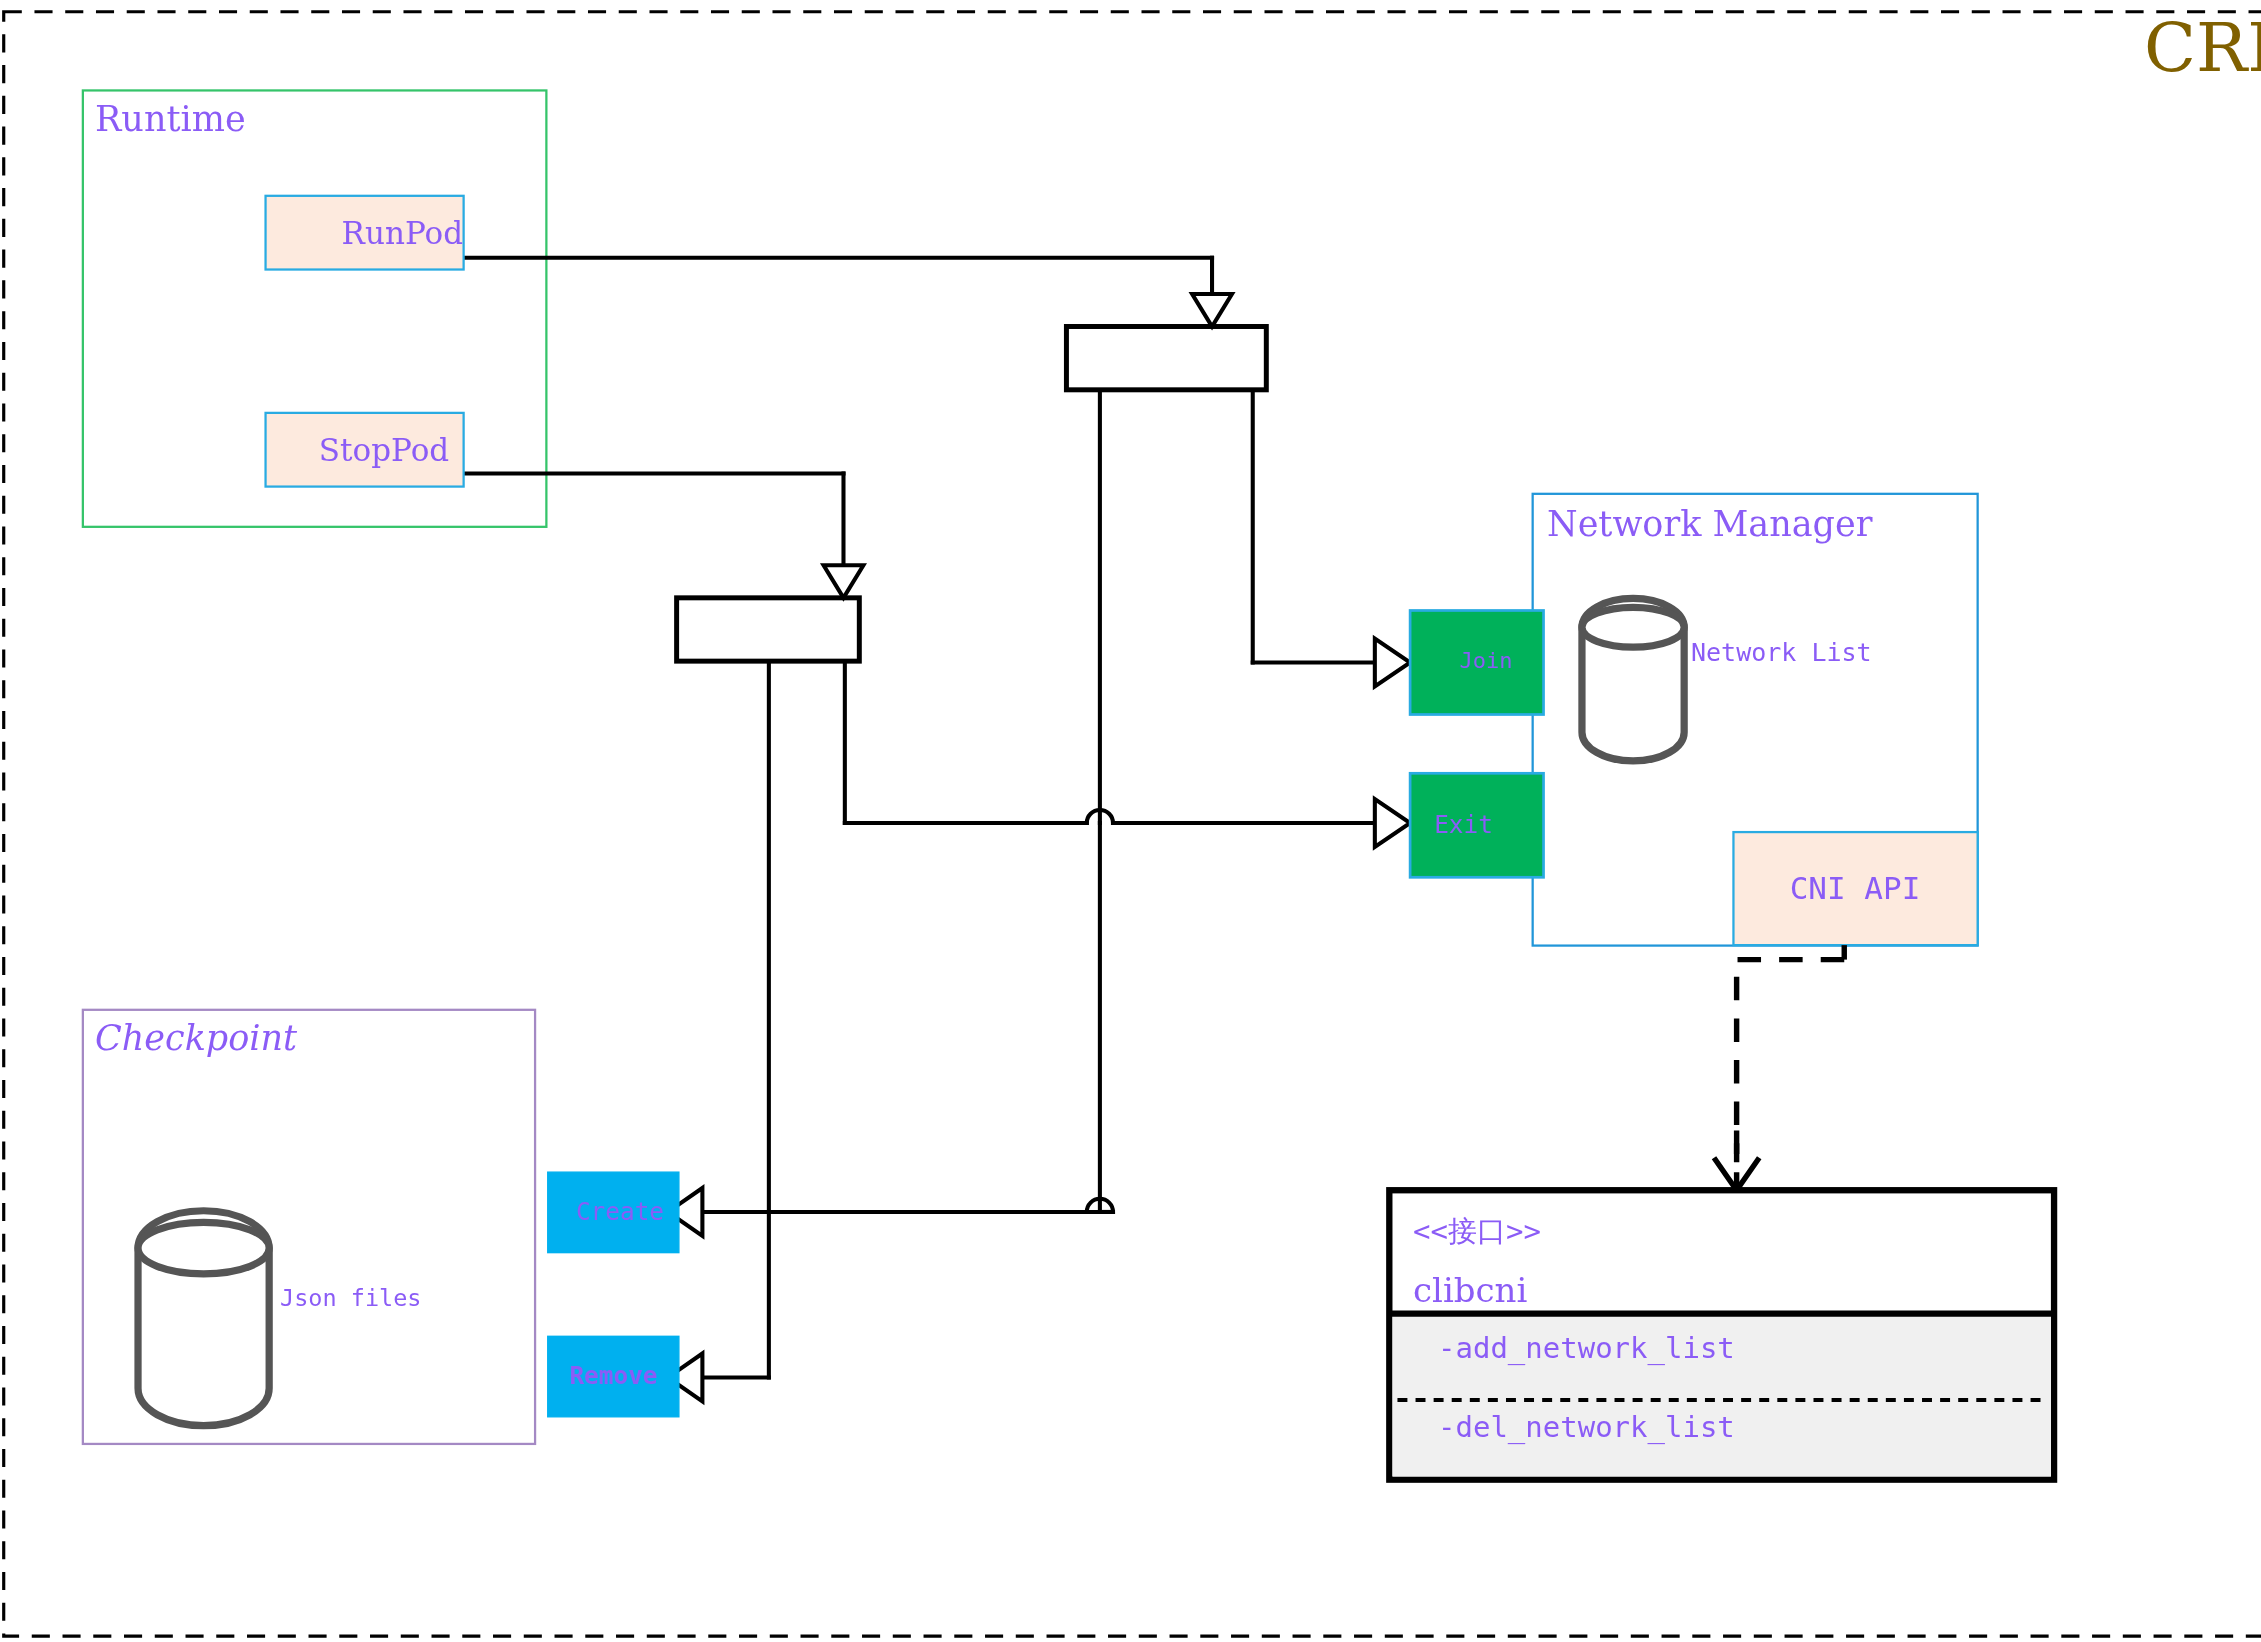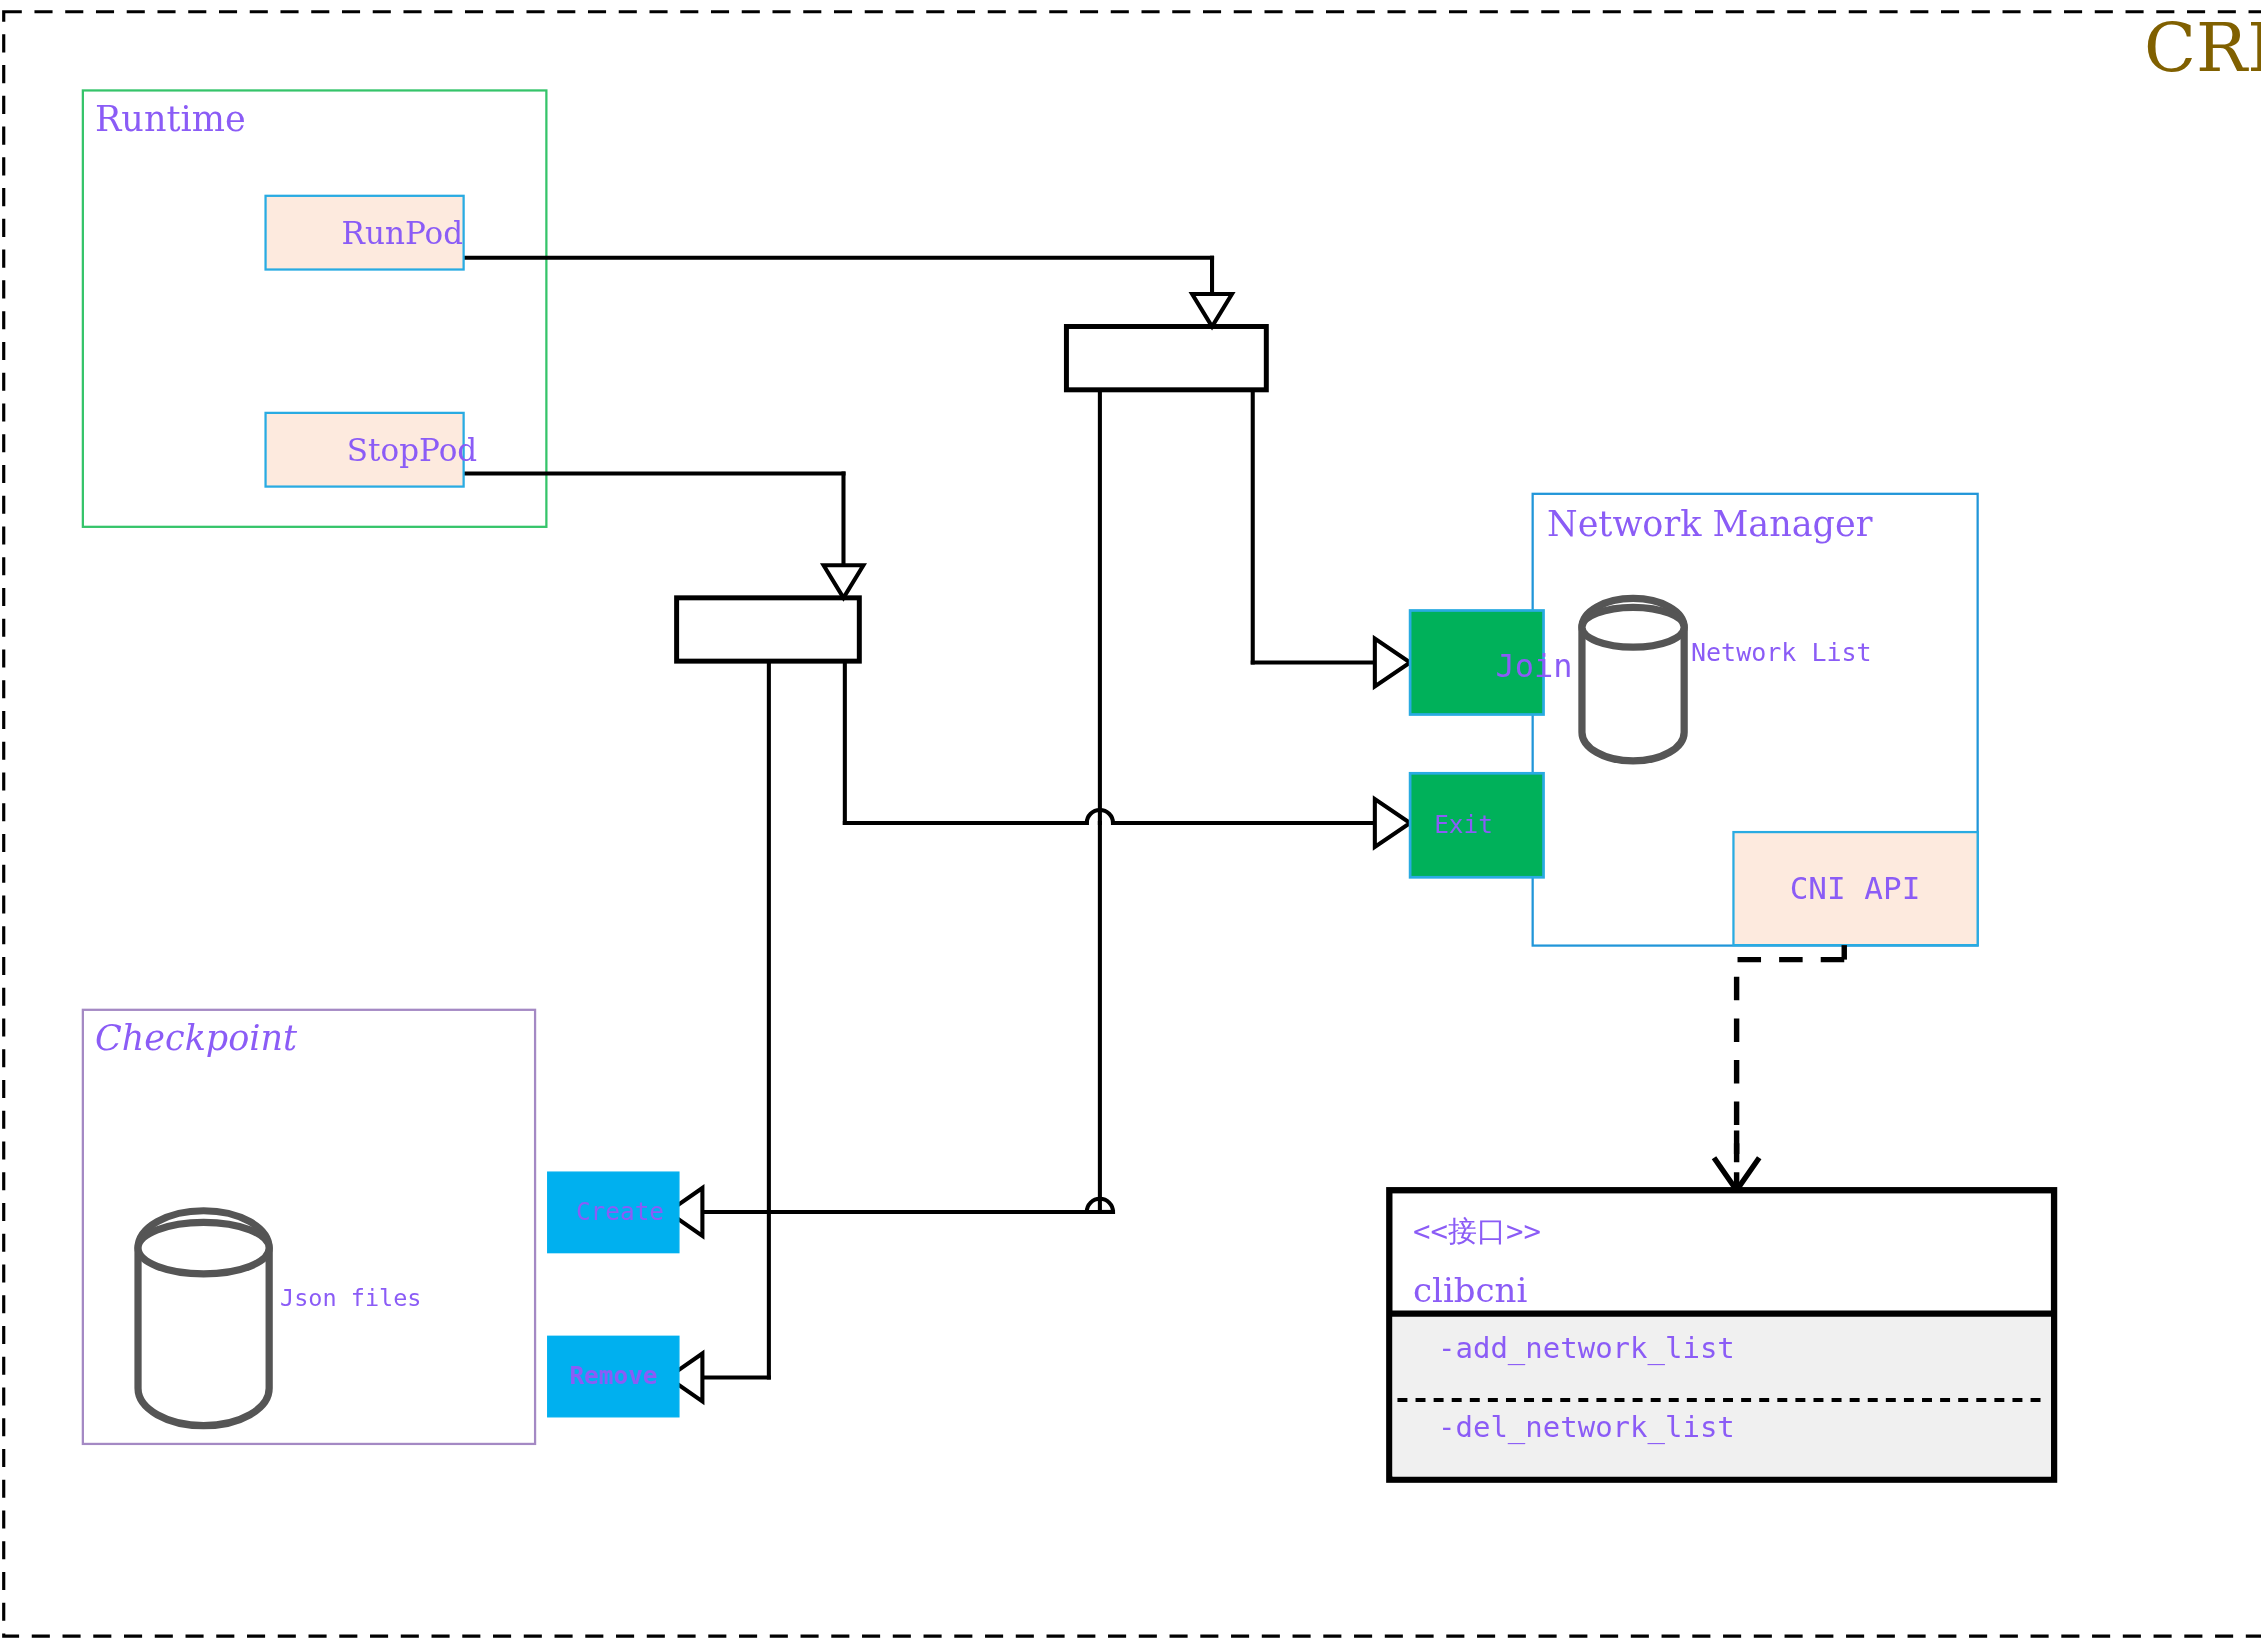--- a/index.html
+++ b/index.html
@@ -142,23 +142,23 @@
   <div class="lbl serif" style="left:95px; top:1021px; font-size:35px;font-style:italic;">Checkpoint</div>
 
   <div class="lbl serif" style="left:1547px; top:507px; font-size:35px;">Network Manager</div>
 
   <div class="lbl mono" style="left:280px; top:1287px; font-size:23.5px;">Json files</div>
 
   <div class="lbl mono" style="left:1691px; top:640px; font-size:25px;">Network List</div>
 
   <div class="lbl serif" style="left:265px; top:218px; width:198px; text-align:right; font-size:31px;">RunPod</div>
 
-  <div class="lbl serif" style="left:265px; top:435px; width:238px; text-align:center; font-size:31px;margin-left:28px;">StopPod</div>
+  <div class="lbl serif" style="left:265px; top:435px; width:238px; text-align:center; font-size:31px;">StopPod</div>
 
-  <div class="lbl mono" style="left:1410px; top:650px; width:152px; text-align:center; font-size:32px;margin-left:48px;">Join</div>
+  <div class="lbl mono" style="left:1410px; top:650px; width:152px; text-align:center; font-size:22px;">Join</div>
 
   <div class="lbl mono" style="left:1410px; top:813px; width:107px; text-align:center; font-size:24.4px;">Exit</div>
 
   <div class="lbl mono" style="left:548px; top:1200px; width:144px; text-align:center; font-size:24.4px;">Create</div>
 
   <div class="lbl mono" style="left:548px; top:1364px; width:131px; text-align:center; font-size:24.4px;font-weight:bold;">Remove</div>
 
   <div class="lbl mono" style="left:1733px; top:873px; width:244px; text-align:center; font-size:31px;">CNI API</div>
 
   <div class="lbl mono" style="left:1413px; top:1217px; font-size:29px;">&lt;&lt;接口&gt;&gt;</div>

